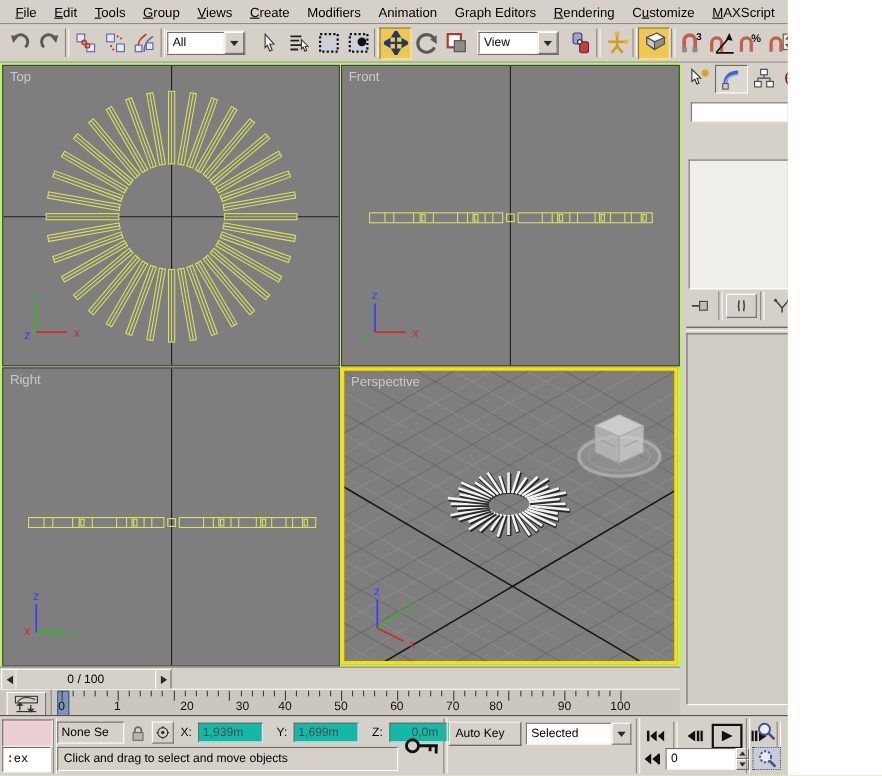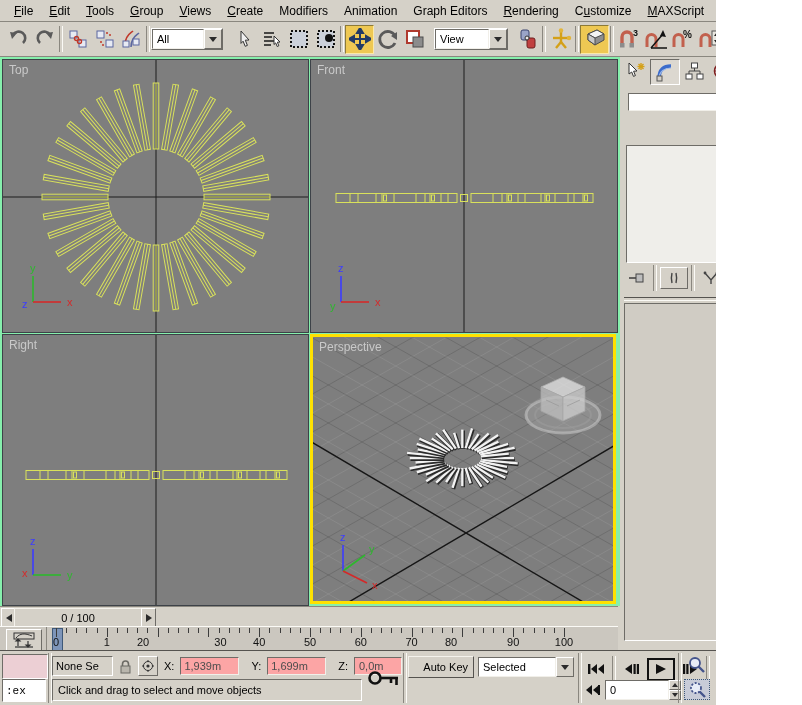--- a/index.html
+++ b/index.html
@@ -6,21 +6,21 @@
   #root{
     position:relative; width:716px; height:705px; overflow:hidden;
     background:#d5d1c8; font-family:"Liberation Sans", sans-serif; font-size:11px; color:#000;
     -webkit-font-smoothing:antialiased;
   }
   .abs{position:absolute;}
   .raised{background:#d5d1c8;border:1px solid;border-color:#ffffff #6e6c67 #6e6c67 #ffffff;}
   .raised2{background:#d5d1c8;border:1px solid;border-color:#f4f2ec #55534f #55534f #f4f2ec;}
   .sunken{background:#d5d1c8;border:1px solid;border-color:#6e6c67 #ffffff #ffffff #6e6c67;}
   .field{background:#ffffff;border:1px solid;border-color:#6e6c67 #f1efe9 #f1efe9 #6e6c67;}
-  .dfield{background:#fca5a5;border:1px solid;border-color:#6e6c67 #f1efe9 #f1efe9 #6e6c67;color:#4d4d4d;}
+  .dfield{background:#14b8a6;border:1px solid;border-color:#6e6c67 #f1efe9 #f1efe9 #6e6c67;color:#4d4d4d;}
   .groove-v{width:2px;border-left:1px solid #8a877f;border-right:1px solid #fbfaf6;}
   
   #menu-bar{left:0;top:0;width:802px;height:22px;display:flex;align-items:center;
     background:#d5d1c8;border-bottom:1px solid #8a877f;padding-left:6px;box-sizing:border-box;gap:0;}
   .menu-item{padding:2px 8px;font-size:12px;cursor:default;white-space:nowrap;}
   .menu-item .u{text-decoration:underline;}
   
   #toolbar{left:0;top:22px;width:802px;height:35px;display:flex;align-items:center;
     background:#d5d1c8;border-bottom:1px solid #8a877f;padding-left:4px;box-sizing:border-box;}
   .tbtn{width:27px;height:27px;display:flex;align-items:center;justify-content:center;flex:0 0 auto;}
@@ -45,21 +45,21 @@
   .ts-btn{position:absolute;top:1px;width:13px;height:17px;display:flex;align-items:center;justify-content:center;}
   #ts-handle{position:absolute;left:14px;top:1px;width:126px;height:17px;display:flex;align-items:center;justify-content:center;font-size:11px;}
   #trackbar{left:0;top:626px;width:618px;height:24px;background:#cbc7bf;border-top:1px solid #fbfaf6;box-sizing:border-box;}
   #ruler{position:absolute;left:46px;top:0;width:570px;height:24px;border-left:1px solid #8a877f;}
   .tick{position:absolute;top:1px;width:1px;height:5px;background:#3c3c3c;}
   .tick.major{height:9px;}
   .tick-num{position:absolute;top:9px;transform:translateX(-50%);font-size:11px;color:#111;}
   #frame-handle{position:absolute;top:1px;width:9px;height:21px;background:#7e95b9;border:1px solid #3e5878;}
   #statusbar{left:0;top:650px;width:802px;height:55px;background:#d5d1c8;border-top:1px solid #55534f;box-sizing:border-box;}
   .srow{position:absolute;display:flex;align-items:center;}
-  .pbtn{height:20px;display:flex;align-items:center;justify-content:flex-end;padding:0 5px;font-size:11px;}
+  .pbtn{height:20px;display:flex;align-items:center;justify-content:flex-start;padding:0 5px;font-size:11px;}
   .navbtn{width:24px;height:19px;display:flex;align-items:center;justify-content:center;}
   .navbtn.active{border:1px dotted #3e5878;background:#c8ccd8;}
   svg{display:block;}
 </style>
 </head>
 <body>
 
 <div id="root">
 
   <div id="menu-bar" class="abs">
@@ -243,21 +243,21 @@
       <svg width="26" height="22">
           <path d="M4 19 V11 A4.5 4.5 0 0 1 13 11 V19" fill="none" stroke="#c2604d" stroke-width="3"></path>
           <rect x="15" y="3" width="9" height="14" fill="#e8e6df" stroke="#555"></rect>
           <polygon points="17,8 22,8 19.5,4.5" fill="#222"></polygon>
           <polygon points="17,12 22,12 19.5,15.5" fill="#222"></polygon>
         </svg>
     </div>
     <div class="tsep"></div>
   </div>
 
-  <div class="abs" style="left:0;top:57px;width:620px;height:549px;background:#86efac">
+  <div class="abs" style="left:0;top:57px;width:620px;height:549px;background:#bef264">
     <div class="abs viewport vp-border" id="vp-top" style="left:2px;top:2px;width:305px;height:272px">
       <div class="vp-label">Top</div>
       <svg id="svg-top" width="305" height="272">
           <line x1="153" y1="0" x2="153" y2="272" stroke="#1c1c1c"></line>
           <line x1="0" y1="137" x2="305" y2="137" stroke="#1c1c1c"></line>
           <g transform="rotate(0 153 137)">
             <rect x="150.2" y="23" width="5.6" height="66" fill="none" stroke="#d9e15b" stroke-width="1"></rect>
             <line x1="153" y1="23" x2="153" y2="89" stroke="#d9e15b" stroke-width="1"></line>
           </g>
           <g transform="rotate(10 153 137)">
@@ -826,21 +826,21 @@
         <div class="tick" style="left: 445.88px;"></div>
         <div class="tick" style="left: 456.04px;"></div>
         <div class="tick major" style="left: 466.2px;"></div>
         <div class="tick" style="left: 476.36px;"></div>
         <div class="tick" style="left: 486.52px;"></div>
         <div class="tick" style="left: 496.68px;"></div>
         <div class="tick" style="left: 506.84px;"></div>
         <div class="tick major" style="left: 517px;"></div>
         <div class="tick-num" style="left: 9px;">0</div>
         <div class="tick-num" style="left: 59.8px;">1</div>
-        <div class="tick-num" style="left: 96px;">20</div>
+        <div class="tick-num" style="left: 123px;">20</div>
         <div class="tick-num" style="left: 161.4px; margin-left: 12px;">30</div>
         <div class="tick-num" style="left: 212.2px;">40</div>
         <div class="tick-num" style="left: 263px;">50</div>
         <div class="tick-num" style="left: 313.8px;">60</div>
         <div class="tick-num" style="left: 364.6px;">70</div>
         <div class="tick-num" style="left: 404px;">80</div>
         <div class="tick-num" style="left: 466.2px;">90</div>
         <div class="tick-num" style="left: 517px;">100</div>
       </div>
   </div>
@@ -875,21 +875,21 @@
       </div>
       <span>X:</span>
       <div class="dfield" style="width:54px;height:16px;display:flex;align-items:center;padding-left:3px">
         <span>1,939m</span>
       </div>
       <span style="margin-left:6px">Y:</span>
       <div class="dfield" style="width:54px;height:16px;display:flex;align-items:center;padding-left:3px">
         <span>1,699m</span>
       </div>
       <span style="margin-left:6px">Z:</span>
-      <div class="dfield" style="width:42px;height:16px;display:flex;align-items:center;padding-left:4px">
+      <div class="dfield" style="width:42px;height:16px;display:flex;align-items:center;padding-left:19px">
         <span>0,0m</span>
       </div>
     </div>
 
     <div class="abs sunken" style="left:52px;top:28px;width:310px;height:22px;display:flex;align-items:center;padding-left:5px;box-sizing:border-box">
       <span>Click and drag to select and move objects</span>
     </div>
 
     <div class="abs" style="left:366px;top:14px;width:36px;height:26px;display:flex;align-items:center;justify-content:center">
       <svg width="34" height="20">

